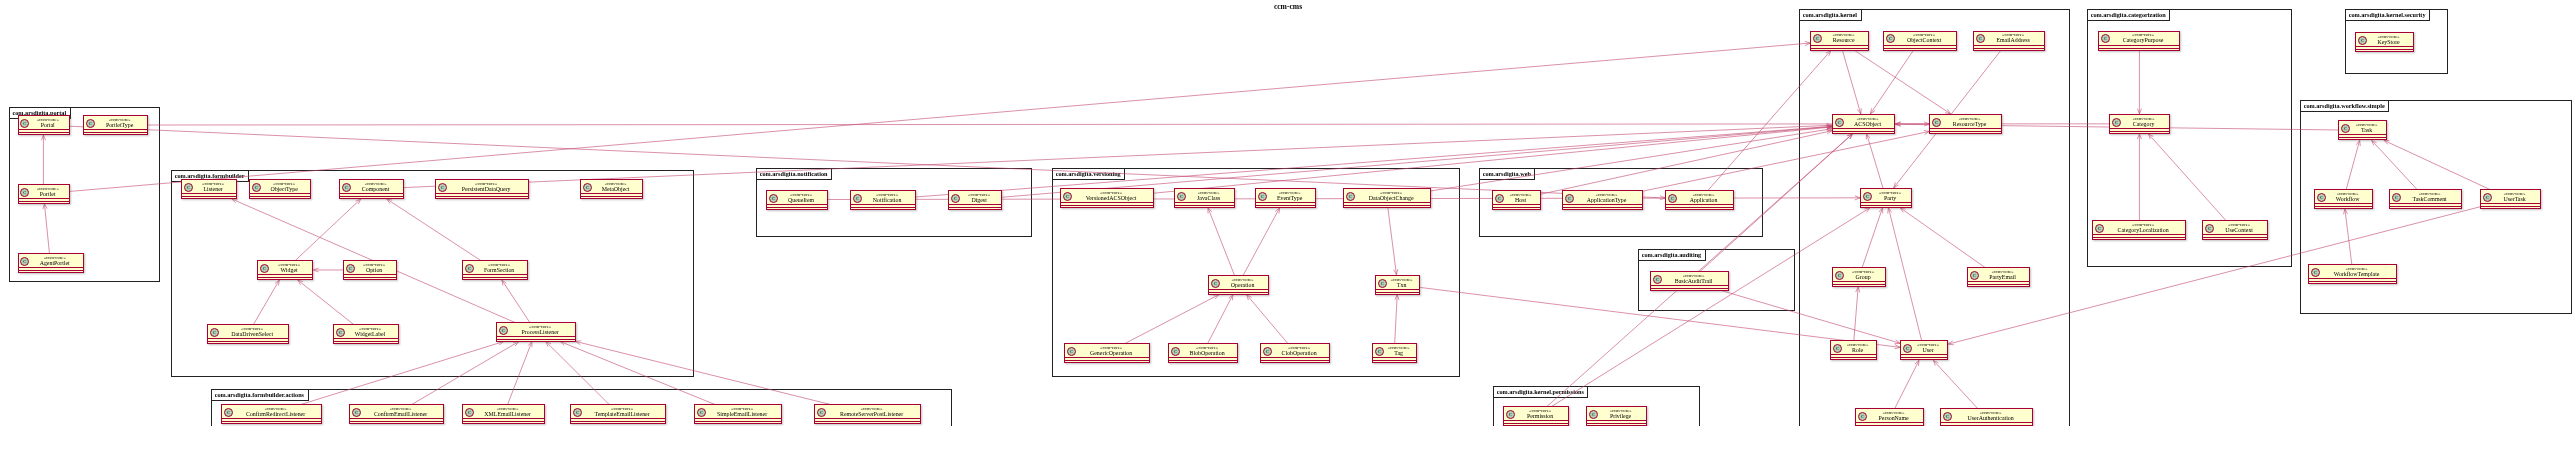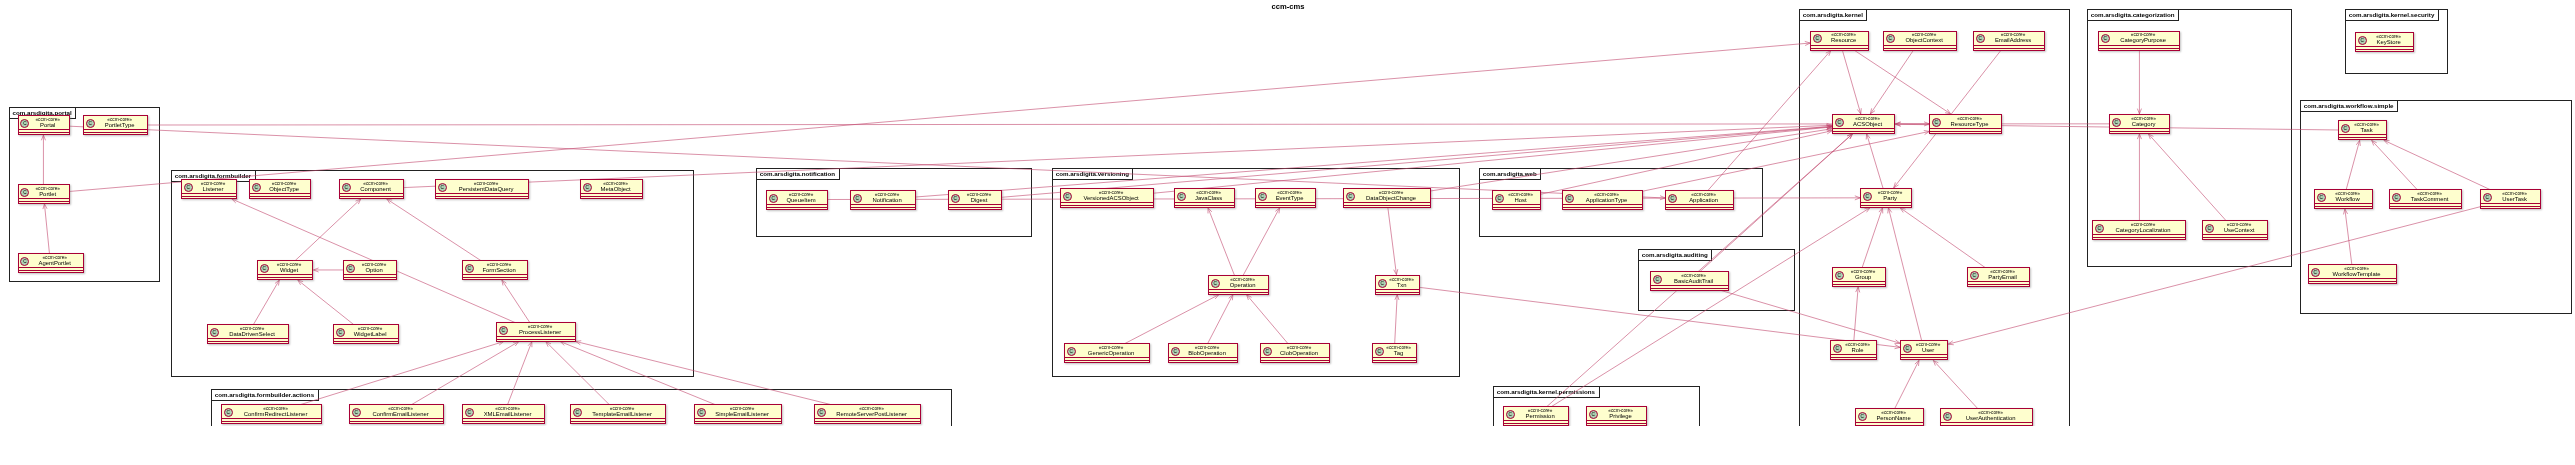--- a/index.html
+++ b/index.html
@@ -1,21 +1,21 @@
 <!DOCTYPE html>
 <html style="font-size:9.4px"><head>
 <meta charset="utf-8">
 <style>
   html, body { margin: 0; padding: 0; background: #ffffff; }
   #canvas {
     position: relative;
     width: 2576px;
     height: 426px;
     background: #ffffff;
-    font-family: Liberation Sans, sans-serif;
+    font-family: Liberation Serif, serif;
     overflow: hidden;
   }
   #diagram-title {
     position: absolute;
     top: 1.8px;
     left: 50%;
     transform: translateX(-50%);
     font-size: 7.6px;
     font-weight: bold;
     color: #000;

